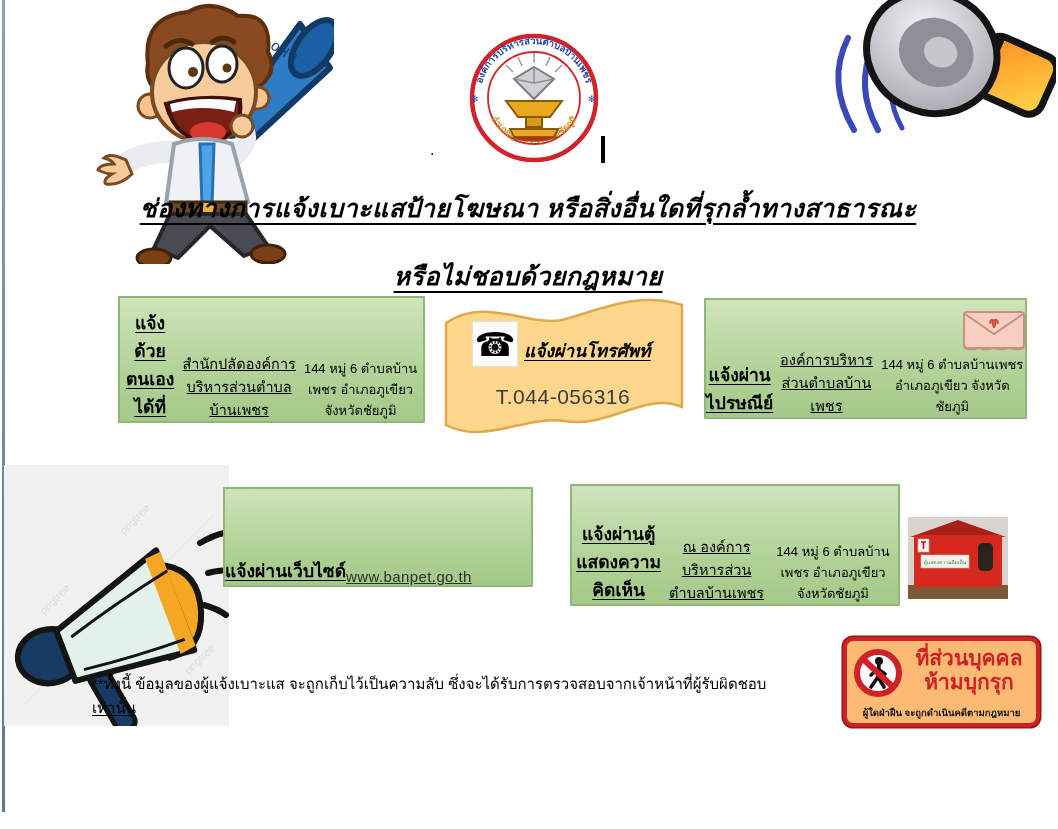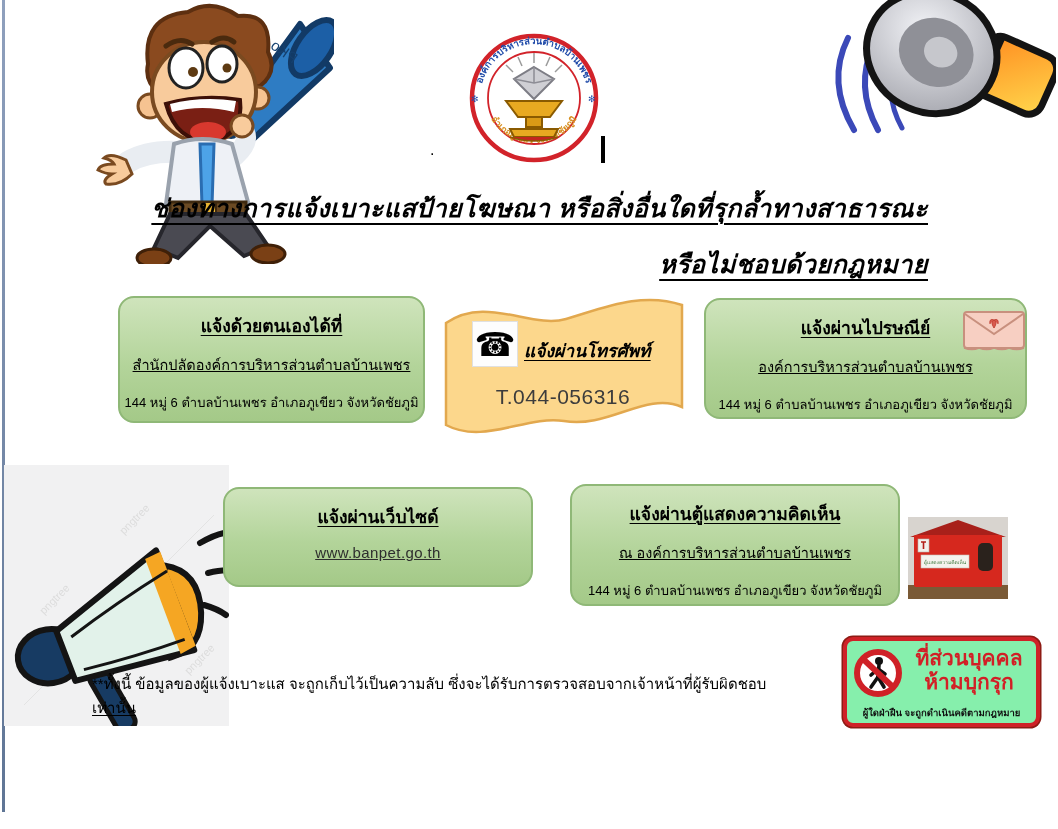--- a/index.html
+++ b/index.html
@@ -2,45 +2,45 @@
 <html><head>
 <meta charset="utf-8">
 <style>
   html,body{margin:0;padding:0;background:#fff;}
   #canvas{position:relative;width:1058px;height:829px;background:#ffffff;overflow:hidden;
           font-family:"Liberation Sans","DejaVu Sans",sans-serif;color:#000;}
   .abs{position:absolute;}
   
   .page-edge{left:2px;top:0;width:3px;height:812px;background:linear-gradient(#8fa0bd,#5f7595);}
   
-  .main-title{left:128px;width:800px;text-align:right;font-size:25px;font-style:italic;font-weight:600;
+  .main-title{left:128px;width:800px;text-align:center;font-size:25px;font-style:italic;font-weight:600;
               text-decoration:underline;text-underline-offset:6px;text-decoration-thickness:1.5px;letter-spacing:.5px;}
   
   .green-box{background:linear-gradient(180deg,#cfe4bc 0%,#b3d49a 55%,#a4c988 100%);
-             border:2px solid #8fb877;border-radius:16px;text-align:center;
-             display:flex;flex-direction:column;align-items:center;box-sizing:border-box;}
+             border:2px solid #8fb877;border-radius:1px;text-align:center;
+             display:flex;align-items:flex-end;box-sizing:border-box;}
   .bx-title{font-size:17.5px;font-weight:bold;text-decoration:underline;text-underline-offset:3px;margin-top:14px;}
   .bx-line1{font-size:14.5px;margin-top:13px;text-decoration:underline;}
   .bx-line2{font-size:13px;margin-top:16px;}
   
   .banner{left:436px;top:289px;width:254px;height:153px;}
   .banner-head{position:absolute;left:36px;top:32px;display:flex;align-items:flex-end;gap:6px;}
   .phone-icon-box{width:44px;height:44px;background:#fdfdfd;border:1px solid #e0e0e0;
                   display:flex;align-items:center;justify-content:center;font-size:33px;line-height:1;}
   .banner-title{font-size:17.5px;font-weight:600;font-style:italic;text-decoration:underline;
                 text-underline-offset:3px;padding-bottom:2px;}
   .banner-number{position:absolute;left:0;top:96px;width:100%;text-align:center;
                  font-size:21px;color:#3c3c3c;letter-spacing:.5px;}
   
   .mega-block{left:4px;top:465px;width:225px;height:261px;background:#f1f1f2;}
   
   .footnote{left:92px;top:672px;width:690px;font-size:15px;}
   .footnote u{text-underline-offset:2px;}
   
-  .sign{left:843px;top:637px;width:197px;height:90px;background:#86efac;border:4px solid #cf2127;
+  .sign{left:843px;top:637px;width:197px;height:90px;background:#fdba74;border:4px solid #cf2127;
         border-radius:10px;box-shadow:0 0 0 1.5px #8e1b14;box-sizing:border-box;}
   .sign-text{position:absolute;left:58px;top:5px;width:128px;text-align:center;color:#d21f26;
              font-weight:bold;font-size:21px;line-height:1.12;}
   .sign-sub{position:absolute;left:0;bottom:3px;width:100%;text-align:center;color:#111;
             font-weight:bold;font-size:9.5px;}
   .stray-dot{left:430px;top:141px;font-size:16px;}
   .stray-bar{left:601px;top:136px;width:4px;height:27px;background:#000;}
 </style>
 </head>
 <body>
@@ -154,21 +154,21 @@
     <g transform="rotate(24 130 85)">
       <rect x="150" y="18" width="74" height="62" rx="14" fill="url(#og)" stroke="#141414" stroke-width="7"></rect>
       <polygon points="110,30 160,24 160,88 110,96" fill="#b9bac1" stroke="#141414" stroke-width="7"></polygon>
       <ellipse cx="102" cy="62" rx="66" ry="60" fill="url(#cg)" stroke="#141414" stroke-width="7"></ellipse>
       <ellipse cx="106" cy="60" rx="38" ry="34" fill="#8f9097"></ellipse>
       <ellipse cx="110" cy="58" rx="17" ry="15" fill="#c6c7cc"></ellipse>
     </g>
   </svg>
 
   <div class="abs main-title" style="top:188px">ช่องทางการแจ้งเบาะแสป้ายโฆษณา หรือสิ่งอื่นใดที่รุกล้ำทางสาธารณะ</div>
-  <div class="abs main-title" style="top:244px">หรือไม่ชอบด้วยกฎหมาย</div>
+  <div class="abs main-title" style="top:256px">หรือไม่ชอบด้วยกฎหมาย</div>
 
   <div class="abs green-box" style="left:118px;top:296px;width:307px;height:127px">
     <div class="bx-title">แจ้งด้วยตนเองได้ที่</div>
     <div class="bx-line1">สำนักปลัดองค์การบริหารส่วนตำบลบ้านเพชร</div>
     <div class="bx-line2">144 หมู่ 6 ตำบลบ้านเพชร อำเภอภูเขียว จังหวัดชัยภูมิ</div>
   </div>
 
   <div class="abs banner">
     <svg class="abs" style="left:0;top:0" width="254" height="153" viewBox="0 0 254 153">
       <path d="M10,34 C50,6 95,40 130,30 C165,20 205,2 246,16 L246,118 C210,102 172,140 128,132 C90,126 48,156 10,136 Z" fill="#fcd78c" stroke="#e2a84e" stroke-width="2.5"></path>

